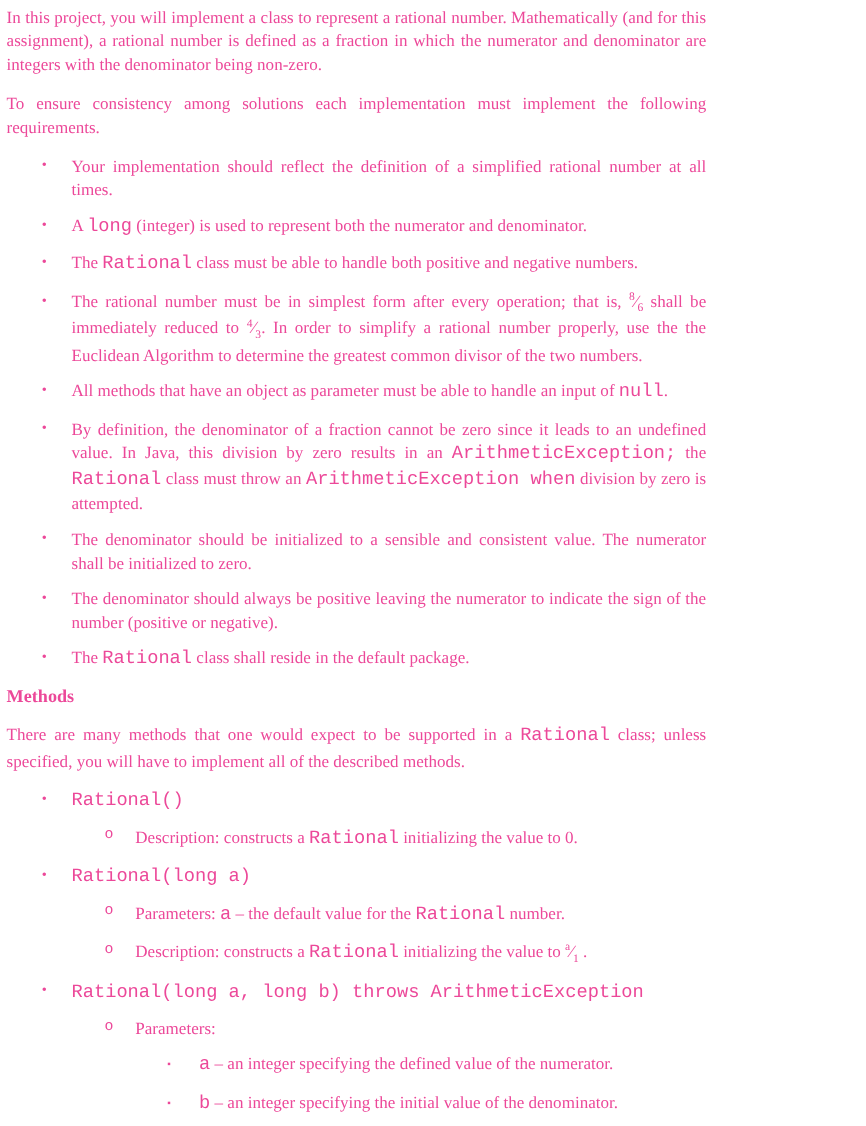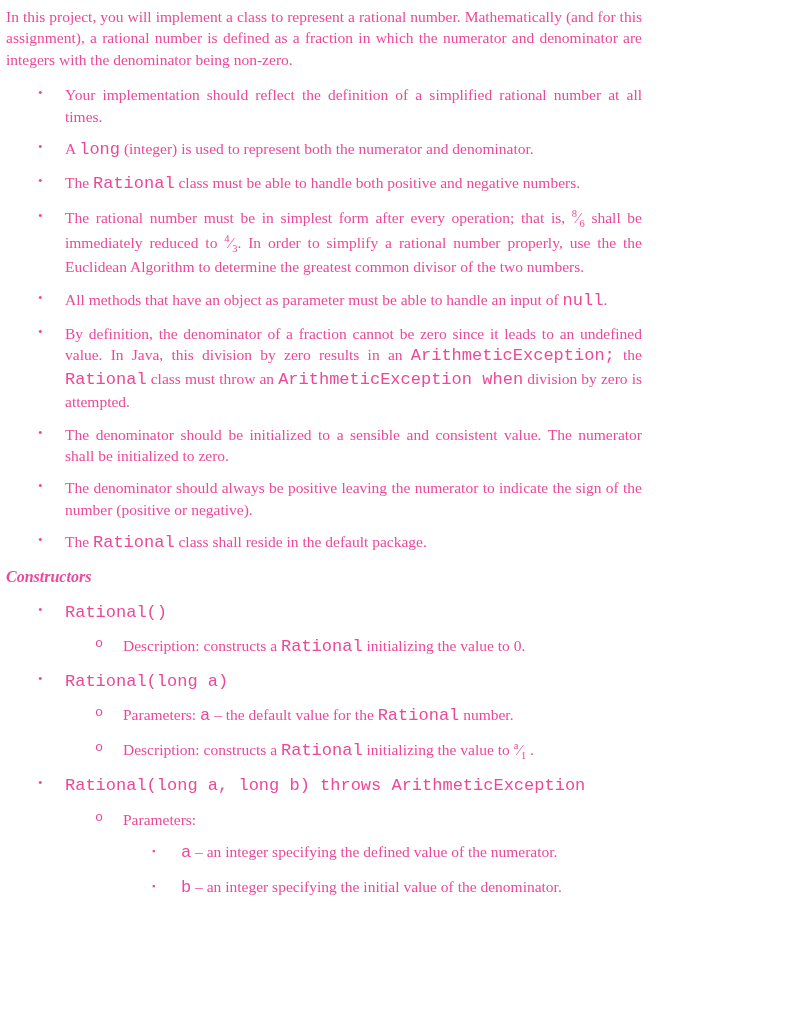--- a/index.html
+++ b/index.html
@@ -38,20 +38,21 @@
   .frac { white-space: nowrap; }
   .frac .fnum { font-size: 10.5px; vertical-align: super; }
   .frac .fden { font-size: 10.5px; vertical-align: sub; }
 </style>
 </head>
 <body>
 
 <div class="page">
   <div>
       <p class="para"><span>In this project, you will implement a class to represent a rational number. Mathematically (and for this assignment), a rational number is defined as a fraction in which the numerator and denominator are integers with the denominator being non-zero.</span></p>
+      <p class="para"><span>To ensure consistency among solutions each implementation must implement the following requirements.</span></p>
       <div class="bullet b1">
         <span class="marker">•</span>
         <span class="content"><span>Your implementation should reflect the definition of a simplified rational number at all times.</span></span>
       </div>
       <div class="bullet b1">
         <span class="marker">•</span>
         <span class="content"><span>A </span><span class="code">long</span><span> (integer) is used to represent both the numerator and denominator.</span></span>
       </div>
       <div class="bullet b1">
         <span class="marker">•</span>
@@ -74,21 +75,22 @@
         <span class="content"><span>The denominator should be initialized to a sensible and consistent value. The numerator shall be initialized to zero.</span></span>
       </div>
       <div class="bullet b1">
         <span class="marker">•</span>
         <span class="content"><span>The denominator should always be positive leaving the numerator to indicate the sign of the number (positive or negative).</span></span>
       </div>
       <div class="bullet b1">
         <span class="marker">•</span>
         <span class="content"><span>The </span><span class="code">Rational</span><span> class shall reside in the default package.</span></span>
       </div>
-      <div class="hdg hdg-italic"><span>Constructors</span></div>
+      <div class="hdg"><span>Methods</span></div>
+      <p class="para"><span>There are many methods that one would expect to be supported in a </span><span class="code">Rational</span><span> class; unless specified, you will have to implement all of the described methods.</span></p>
       <div class="bullet b1">
         <span class="marker">•</span>
         <span class="content"><span class="code">Rational()</span></span>
       </div>
       <div class="bullet b2">
         <span class="marker">o</span>
         <span class="content"><span>Description: constructs a </span><span class="code">Rational</span><span> initializing the value to 0.</span></span>
       </div>
       <div class="bullet b1">
         <span class="marker">•</span>

